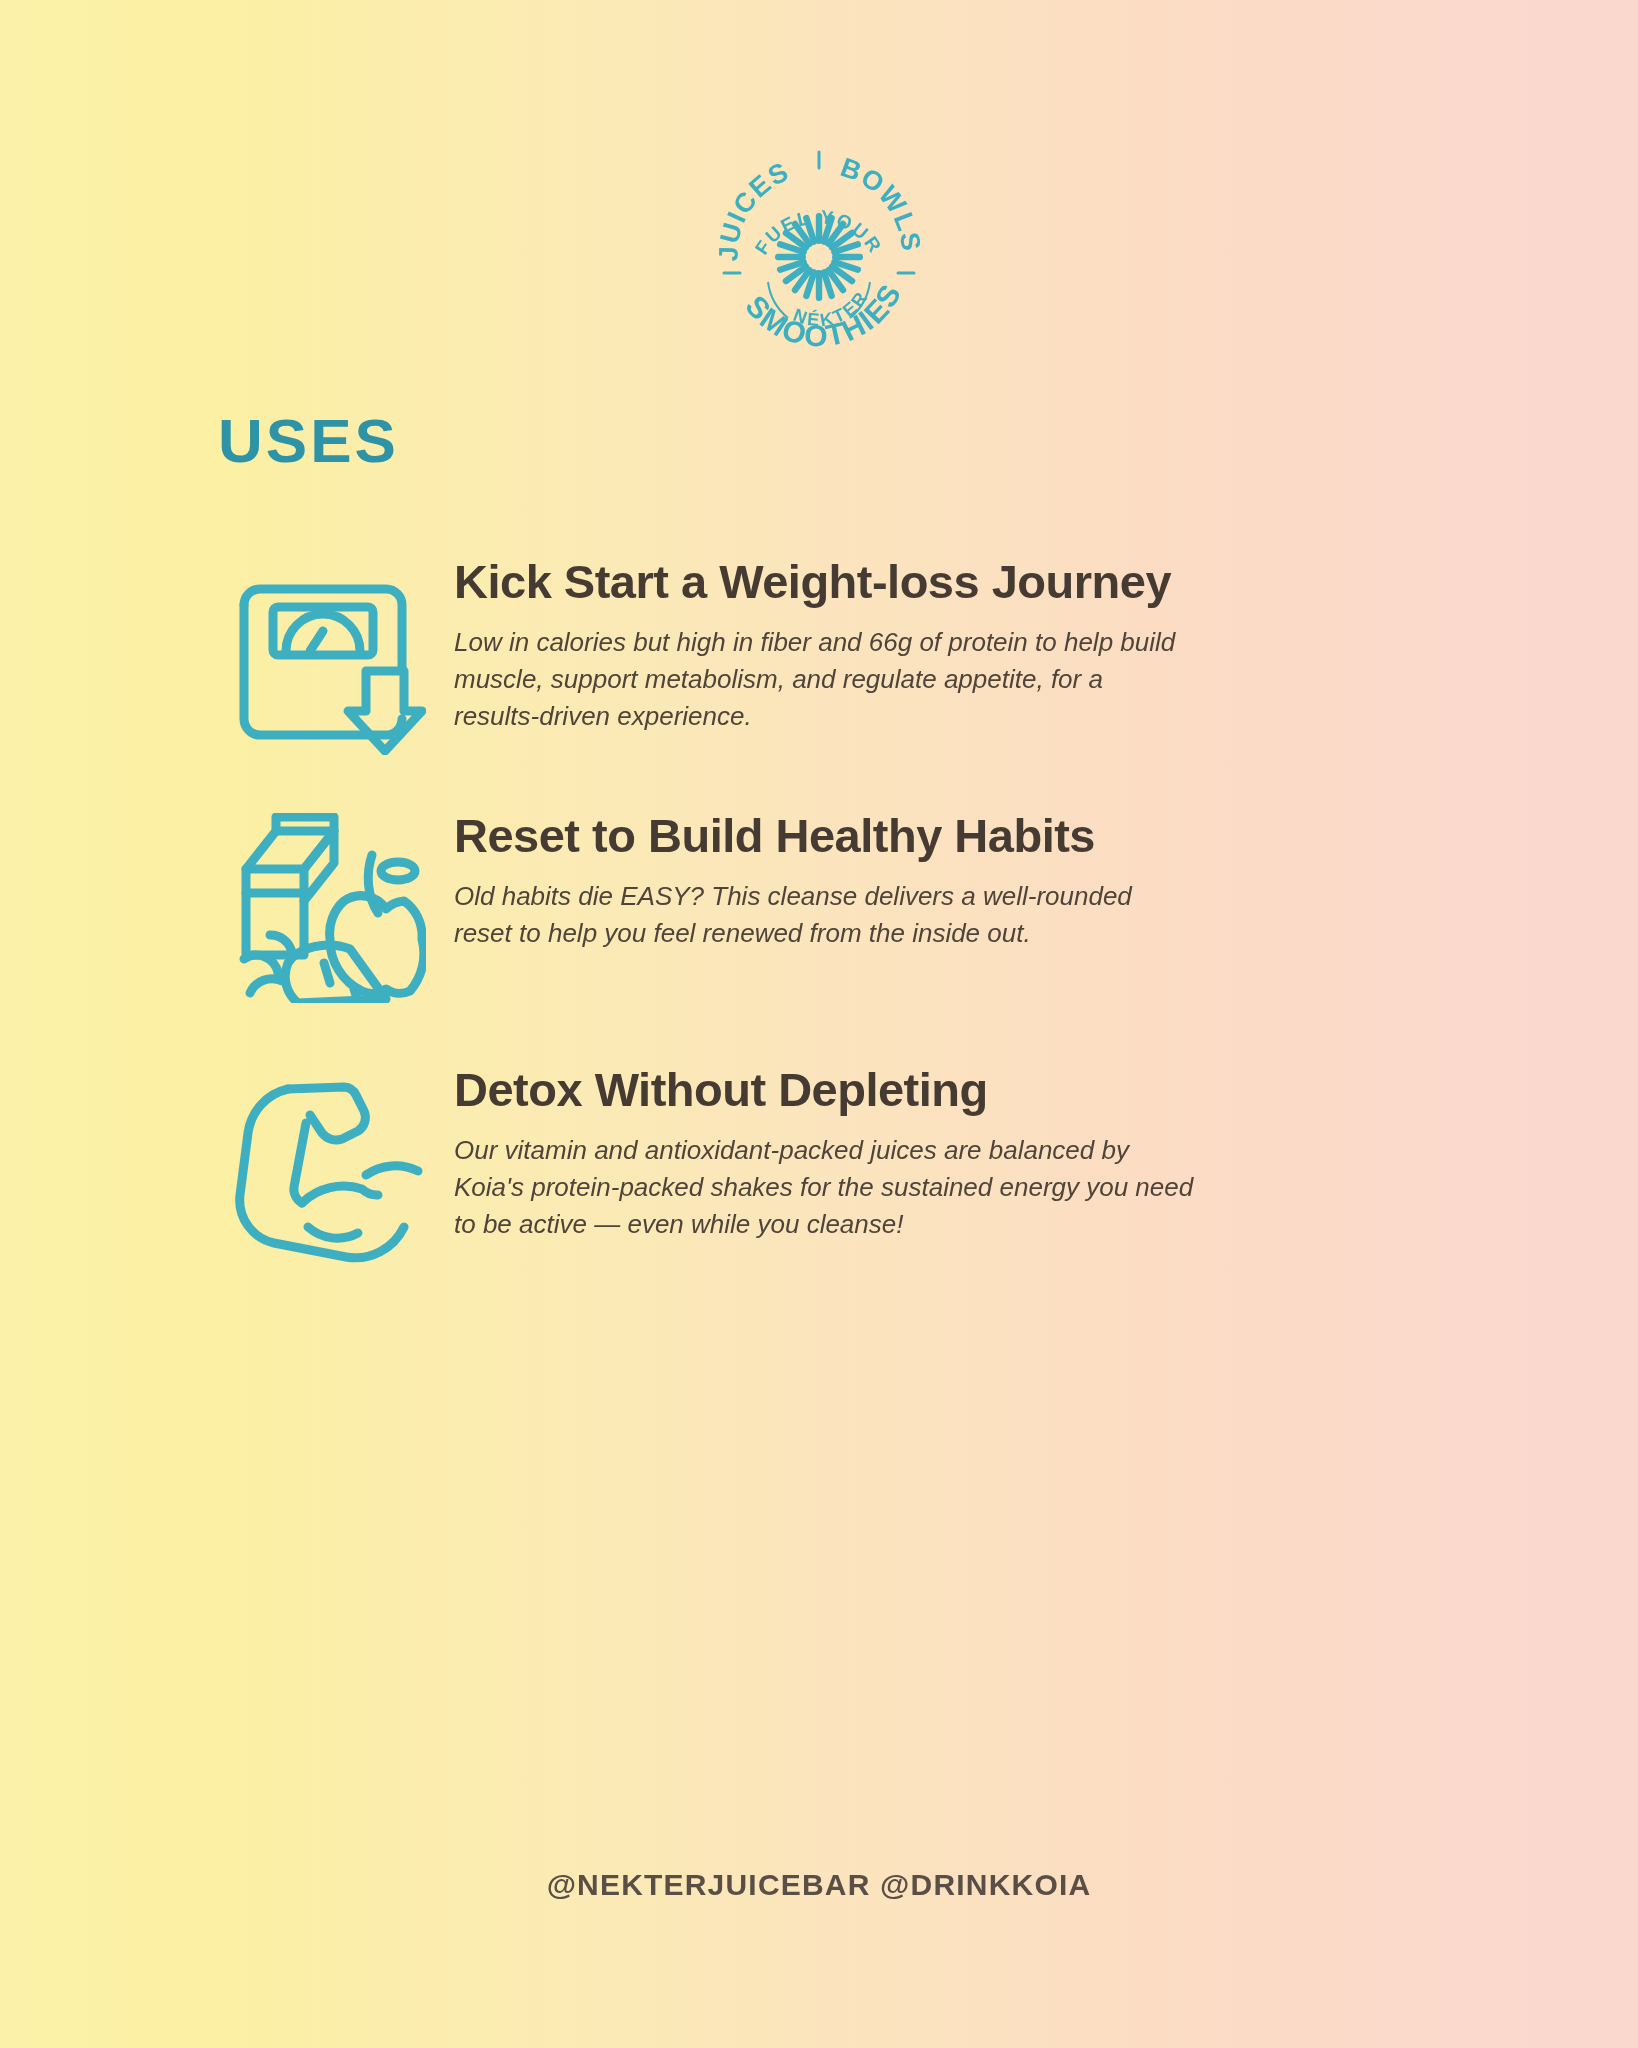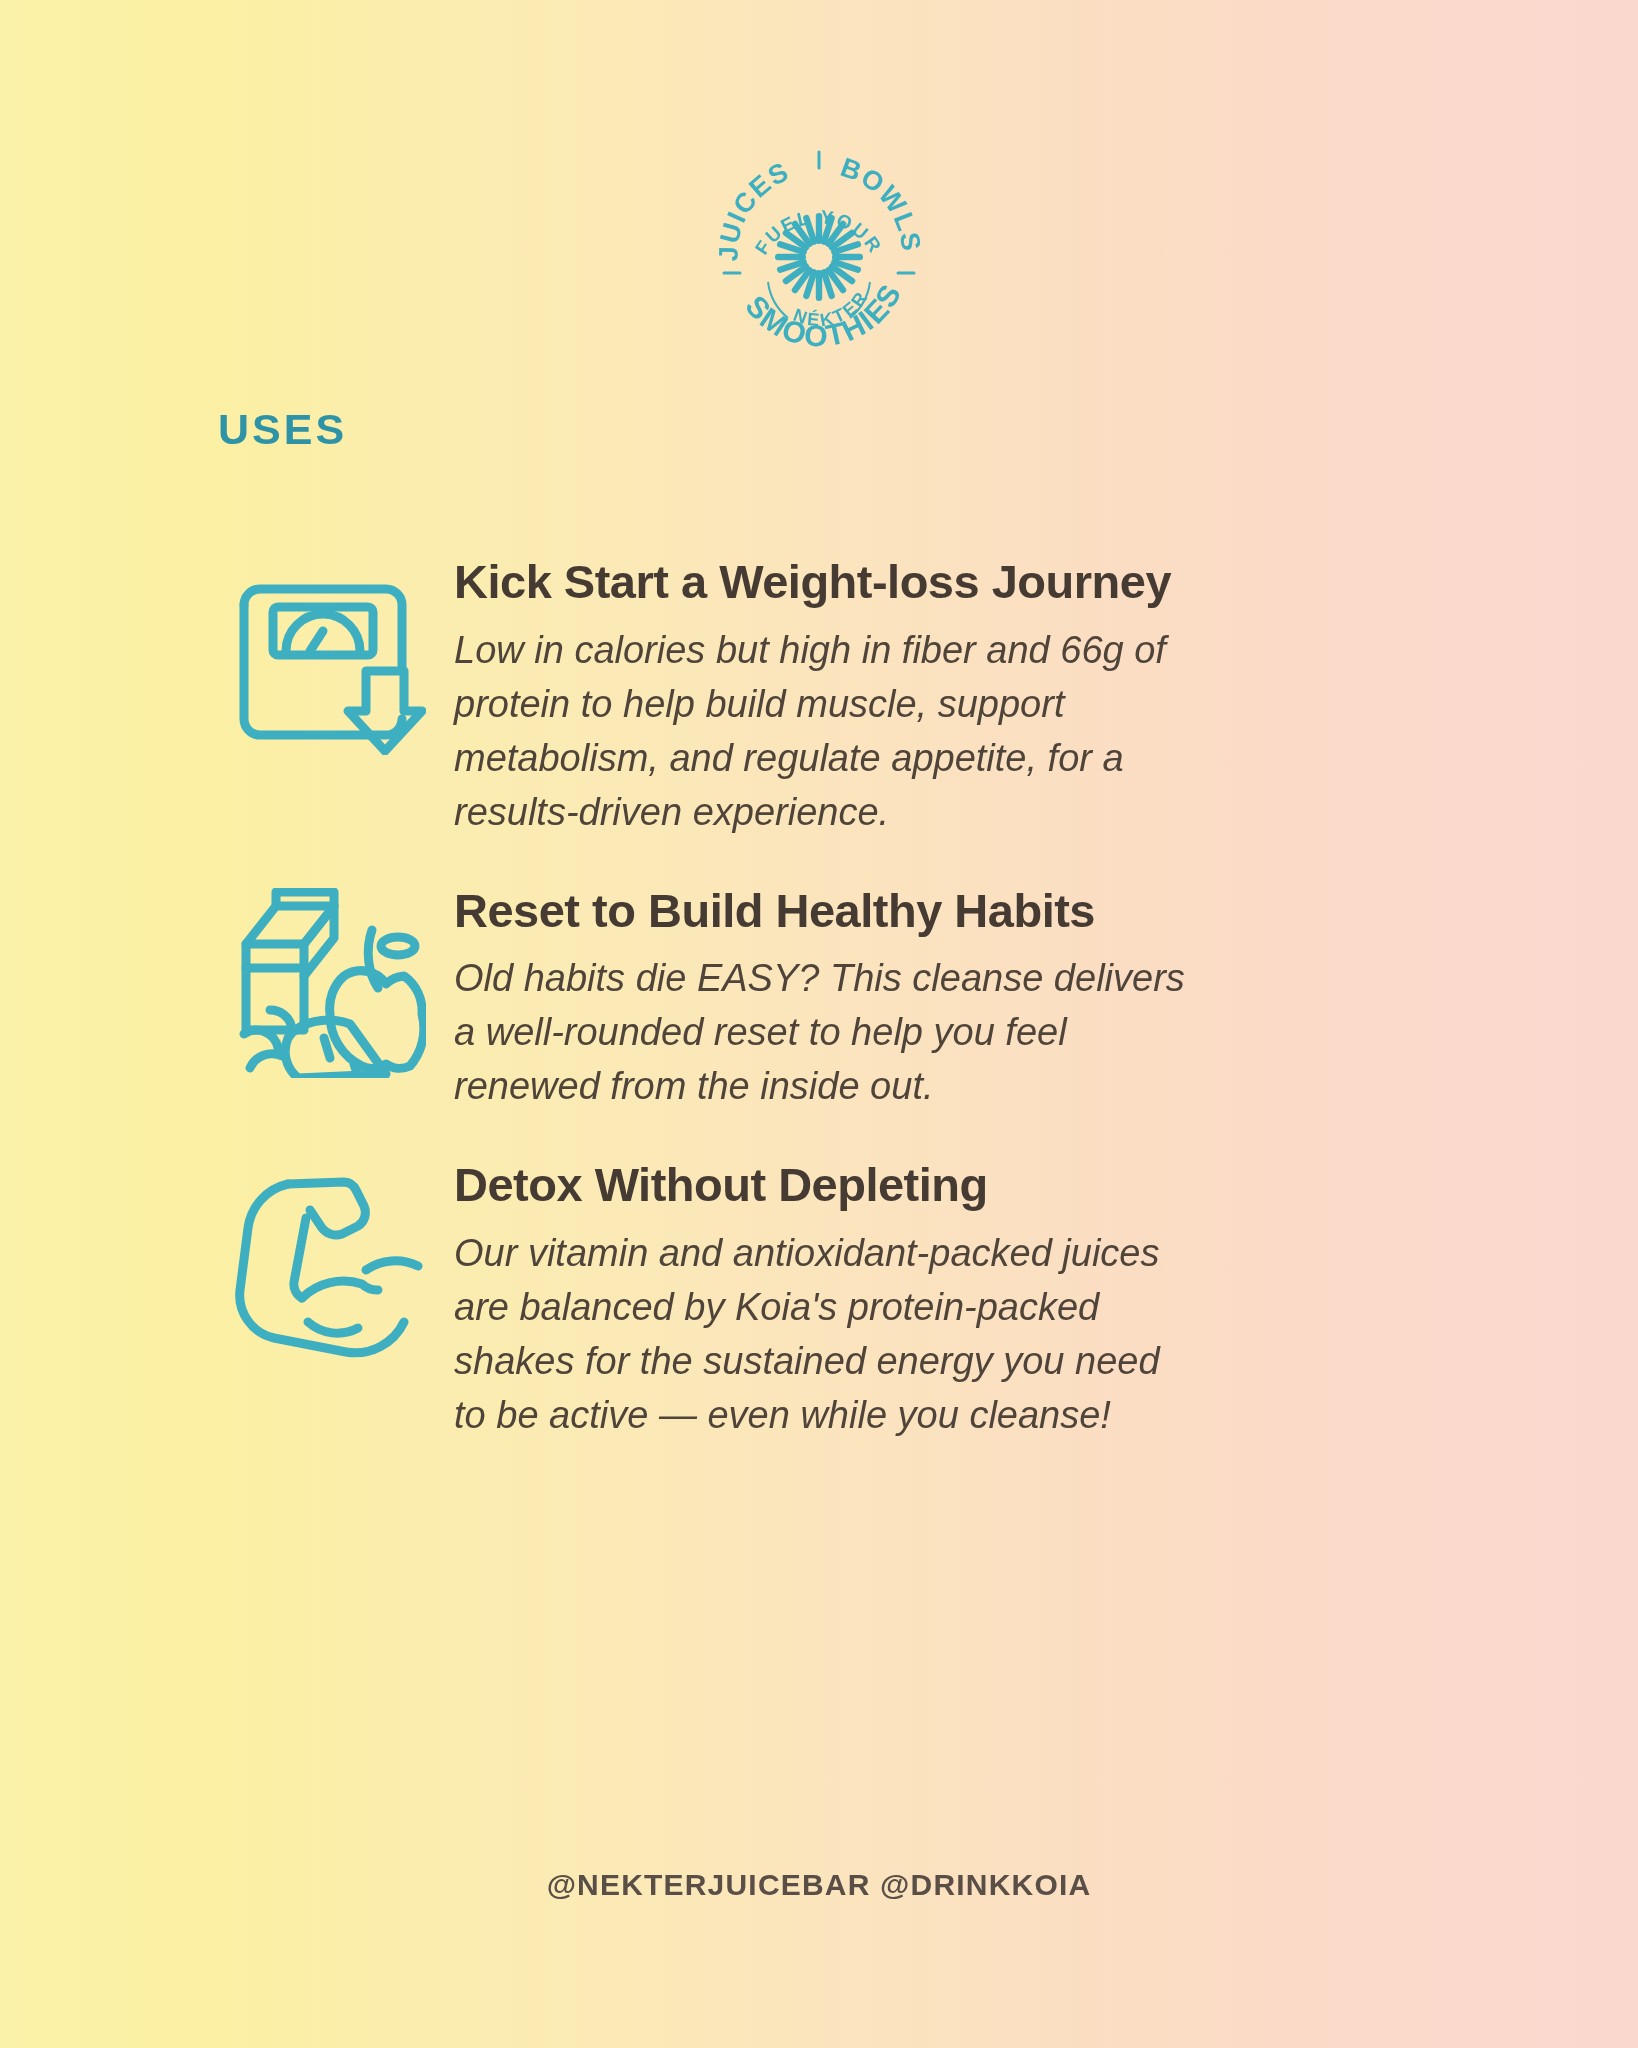--- a/index.html
+++ b/index.html
@@ -32,21 +32,21 @@
     width: 230px;
     height: 230px;
   }
   .logo-wrap svg { display: block; width: 230px; height: 230px; }
 
   
   .uses-heading {
     position: absolute;
     left: 218px;
     top: 405px;
-    font-size: 43px;
+    font-size: 62px;
     font-weight: 700;
     letter-spacing: 3px;
     color: #2E93A6;
     font-family: "Liberation Sans", sans-serif;
   }
 
   
   .uses-list {
     position: absolute;
     left: 8px;
@@ -79,21 +79,21 @@
     font-size: 47px;
     font-weight: 700;
     color: #463B33;
     line-height: 1.08;
     margin: 0 0 16px 0;
     letter-spacing: -0.5px;
     font-family: "Liberation Sans", sans-serif;
     font-stretch: condensed;
   }
   .use-body {
-    font-size: 38px;
+    font-size: 26px;
     font-style: italic;
     color: #4F4439;
     line-height: 1.42;
     margin: 0;
     max-width: 740px;
     font-family: "Liberation Sans", sans-serif;
   }
 
   
   .footer-handles {

